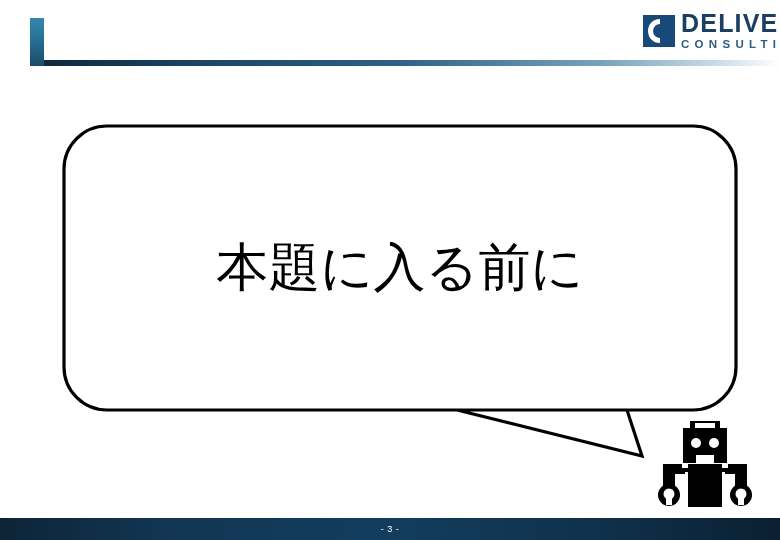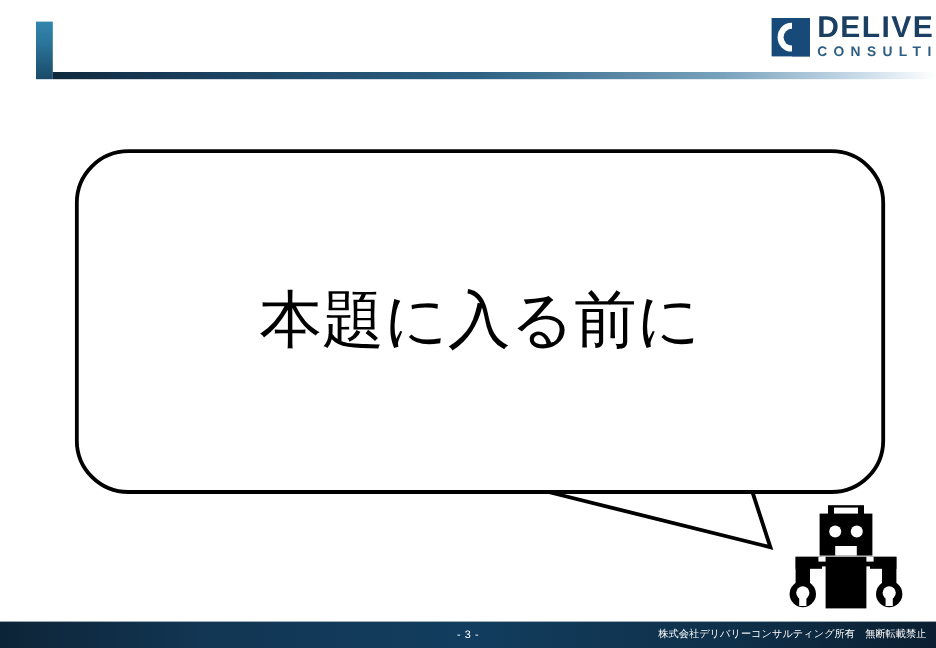--- a/index.html
+++ b/index.html
@@ -253,16 +253,15 @@
         <rect x="11" y="75" width="6" height="11"></rect>
 
         <circle cx="86" cy="75" r="5.5"></circle>
         <rect x="83" y="75" width="6" height="11"></rect>
       </g>
     </svg>
   </div>
 
   <div id="footer-bar">
     <div id="footer-page-number">- 3 -</div>
-    <div id="footer-copyright">株式会社デリバリーコンサルティング所有　無断転載禁止</div>
   </div>
 
 </div>
 
 </body></html>

